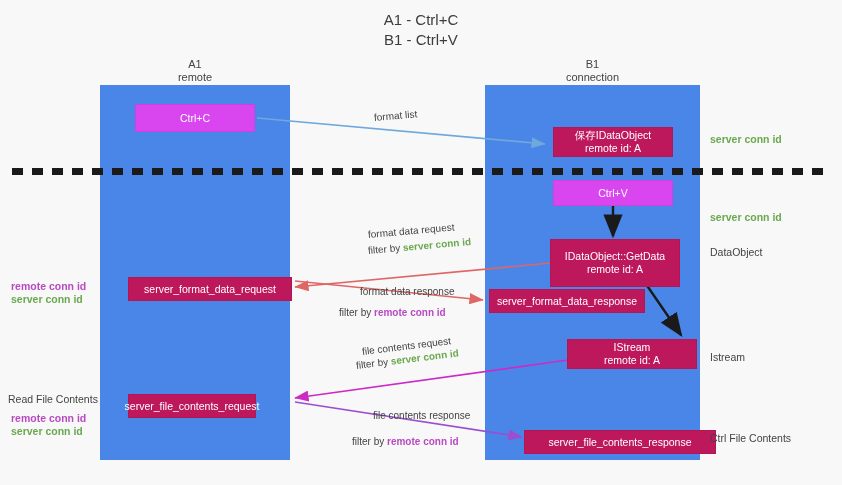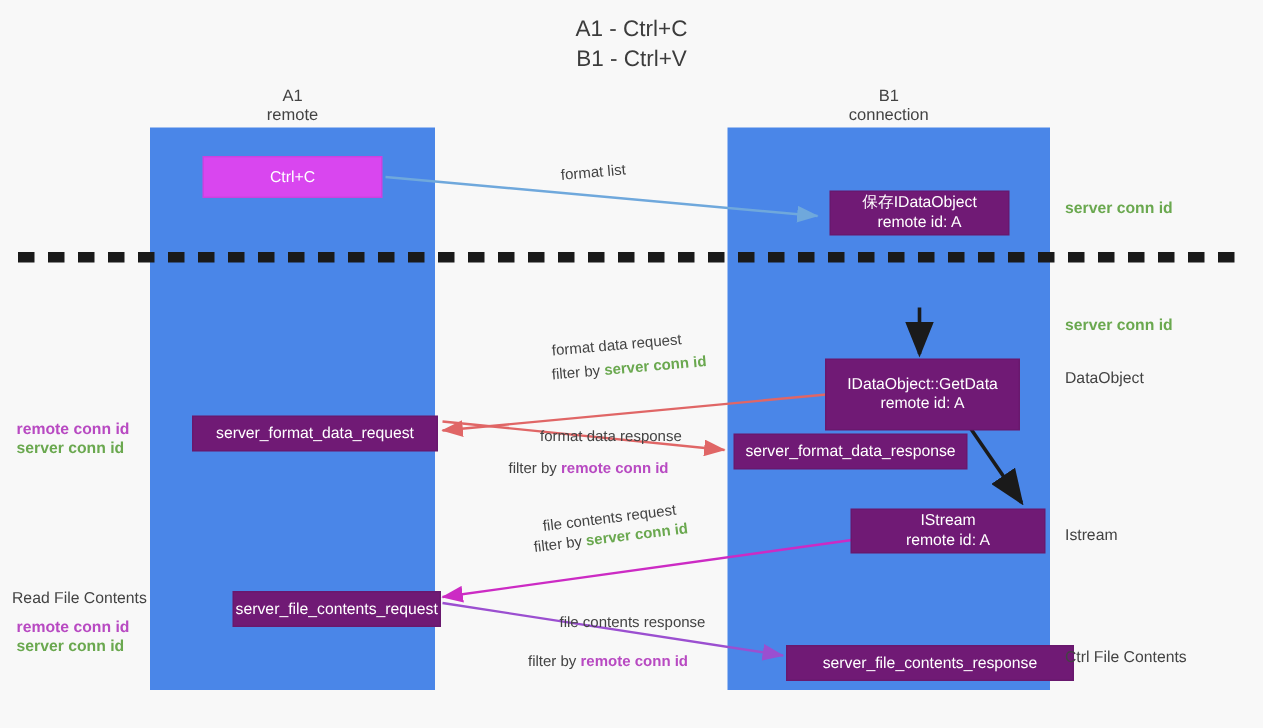--- a/index.html
+++ b/index.html
@@ -59,21 +59,21 @@
     align-items: center;
     justify-content: center;
     text-align: center;
     color: #ffffff;
     font-size: 10.5px;
     line-height: 13px;
     border: 1px solid rgba(0,0,0,0.06);
     white-space: pre-line;
   }
   .node.green { background: #d946ef; }
-  .node.orange { background: #701a75; }
+  .node.orange { background: #be185d; }
 
   
   .side-label {
     font-size: 10.5px;
     line-height: 14px;
   }
   .green-txt { color: #6aa84f; font-weight: bold; }
   .purple-txt { color: #b84ac2; font-weight: bold; }
   .plain-txt { color: #434343; }
 
@@ -145,25 +145,26 @@
   </svg>
 
   <svg class="abs" id="divider" viewBox="0 0 820 7">
     <line x1="2" y1="3.5" x2="818" y2="3.5" stroke="#1a1a1a" stroke-width="7" stroke-dasharray="11 9" stroke-linecap="butt"></line>
   </svg>
 
   <div class="abs node green" style="left:135px; top:104px; width:120px; height:28px;">Ctrl+C</div>
 
   <div class="abs node orange" style="left:128px; top:277px; width:164px; height:24px;">server_format_data_request</div>
 
-  <div class="abs node orange" style="left:128px; top:394px; width:139px; height:24px;margin-left:27px;">server_file_contents_request</div>
+  <div class="abs node orange" style="left:128px; top:394px; width:128px; height:24px;">server_file_contents_request</div>
 
   <div class="abs node orange" style="left:553px; top:127px; width:120px; height:30px;">保存IDataObject
 remote id: A</div>
 
+  <div class="abs node green" style="left:553px; top:180px; width:120px; height:26px;">Ctrl+V</div>
 
   <div class="abs node orange" style="left:550px; top:239px; width:130px; height:48px;">IDataObject::GetData
 remote id: A</div>
 
   <div class="abs node orange" style="left:567px; top:339px; width:130px; height:30px;">IStream
 remote id: A</div>
 
   <div class="abs node orange" style="left:489px; top:289px; width:156px; height:24px;">server_format_data_response</div>
 
   <div class="abs node orange" style="left:524px; top:430px; width:192px; height:24px;">server_file_contents_response</div>

